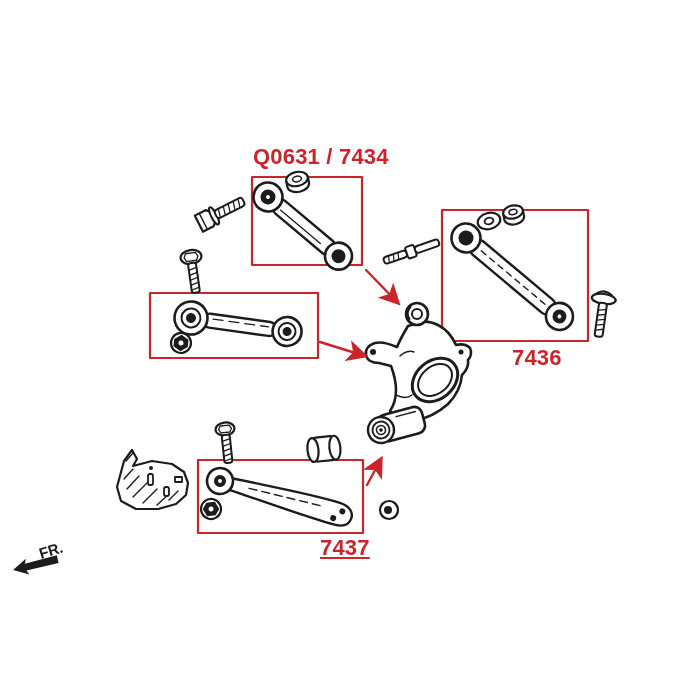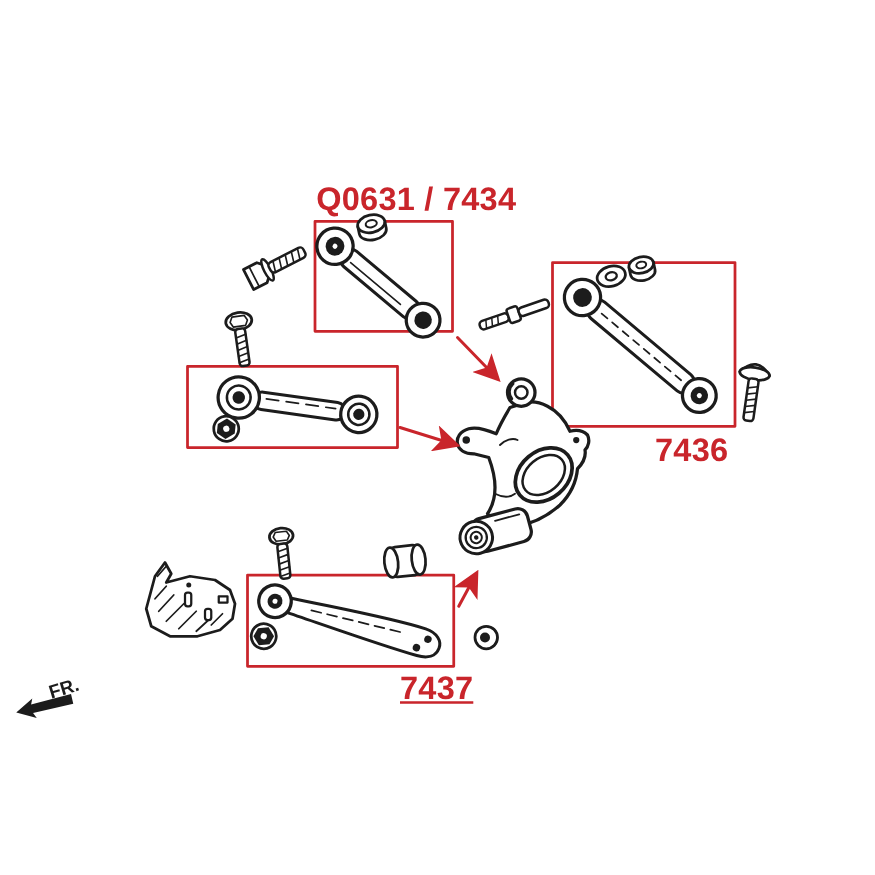--- a/index.html
+++ b/index.html
@@ -1,19 +1,19 @@
 <!DOCTYPE html>
 <html style="--highlight: #c9252b; --ink: #1c1c1c; --background: #ffffff;"><head>
 <meta charset="utf-8">
 <style>
   :root { --highlight:#c9252b; --ink:#1c1c1c; --background:#ffffff; }
   html,body { margin:0; padding:0; background:var(--background); }
   .stage { position:relative; width:700px; height:700px; background:var(--background);
            font-family:"Liberation Sans", sans-serif; overflow:hidden; }
-  .plabel { position:absolute; color:var(--highlight); font-weight:700; font-size:26px;
+  .plabel { position:absolute; color:var(--highlight); font-weight:700; font-size:22px;
             letter-spacing:.2px; white-space:nowrap; }
   svg.art { position:absolute; left:0; top:0; }
   svg.art * { stroke-linecap:round; stroke-linejoin:round; }
   .s    { fill:var(--background); stroke:var(--ink); }
   .sn   { fill:none; stroke:var(--ink); }
   .f    { fill:var(--ink); stroke:none; }
   .paper{ fill:var(--background); stroke:none; }
   .red  { fill:none; stroke:var(--highlight); }
   .redf { fill:var(--highlight); stroke:none; }
   text.fr { fill:var(--ink); font-weight:700; font-size:15px;
@@ -236,15 +236,15 @@
     <line x1="320" y1="342" x2="365" y2="356" class="red" stroke-width="2.4" marker-end="url(#ah)"></line>
     <line x1="367" y1="485" x2="381" y2="459" class="red" stroke-width="2.4" marker-end="url(#ah)"></line>
 
     <g transform="translate(13,570) rotate(-13)">
       <polygon points="0,0 15,-8 13,-3.5 46,-4.5 46,3.5 13,3.5 15,8" class="f"></polygon>
     </g>
     <text class="fr" transform="translate(41,559) rotate(-17)">FR.</text>
   </svg>
 
   <div class="plabel" style="left:253px; top:144px;">Q0631 / 7434</div>
-  <div class="plabel" style="left:524px; top:345px;">7436</div>
+  <div class="plabel" style="left:512px; top:345px;">7436</div>
   <div class="plabel" style="left:320px; top:535px;text-decoration:underline;">7437</div>
 </div>
 
 </body></html>

